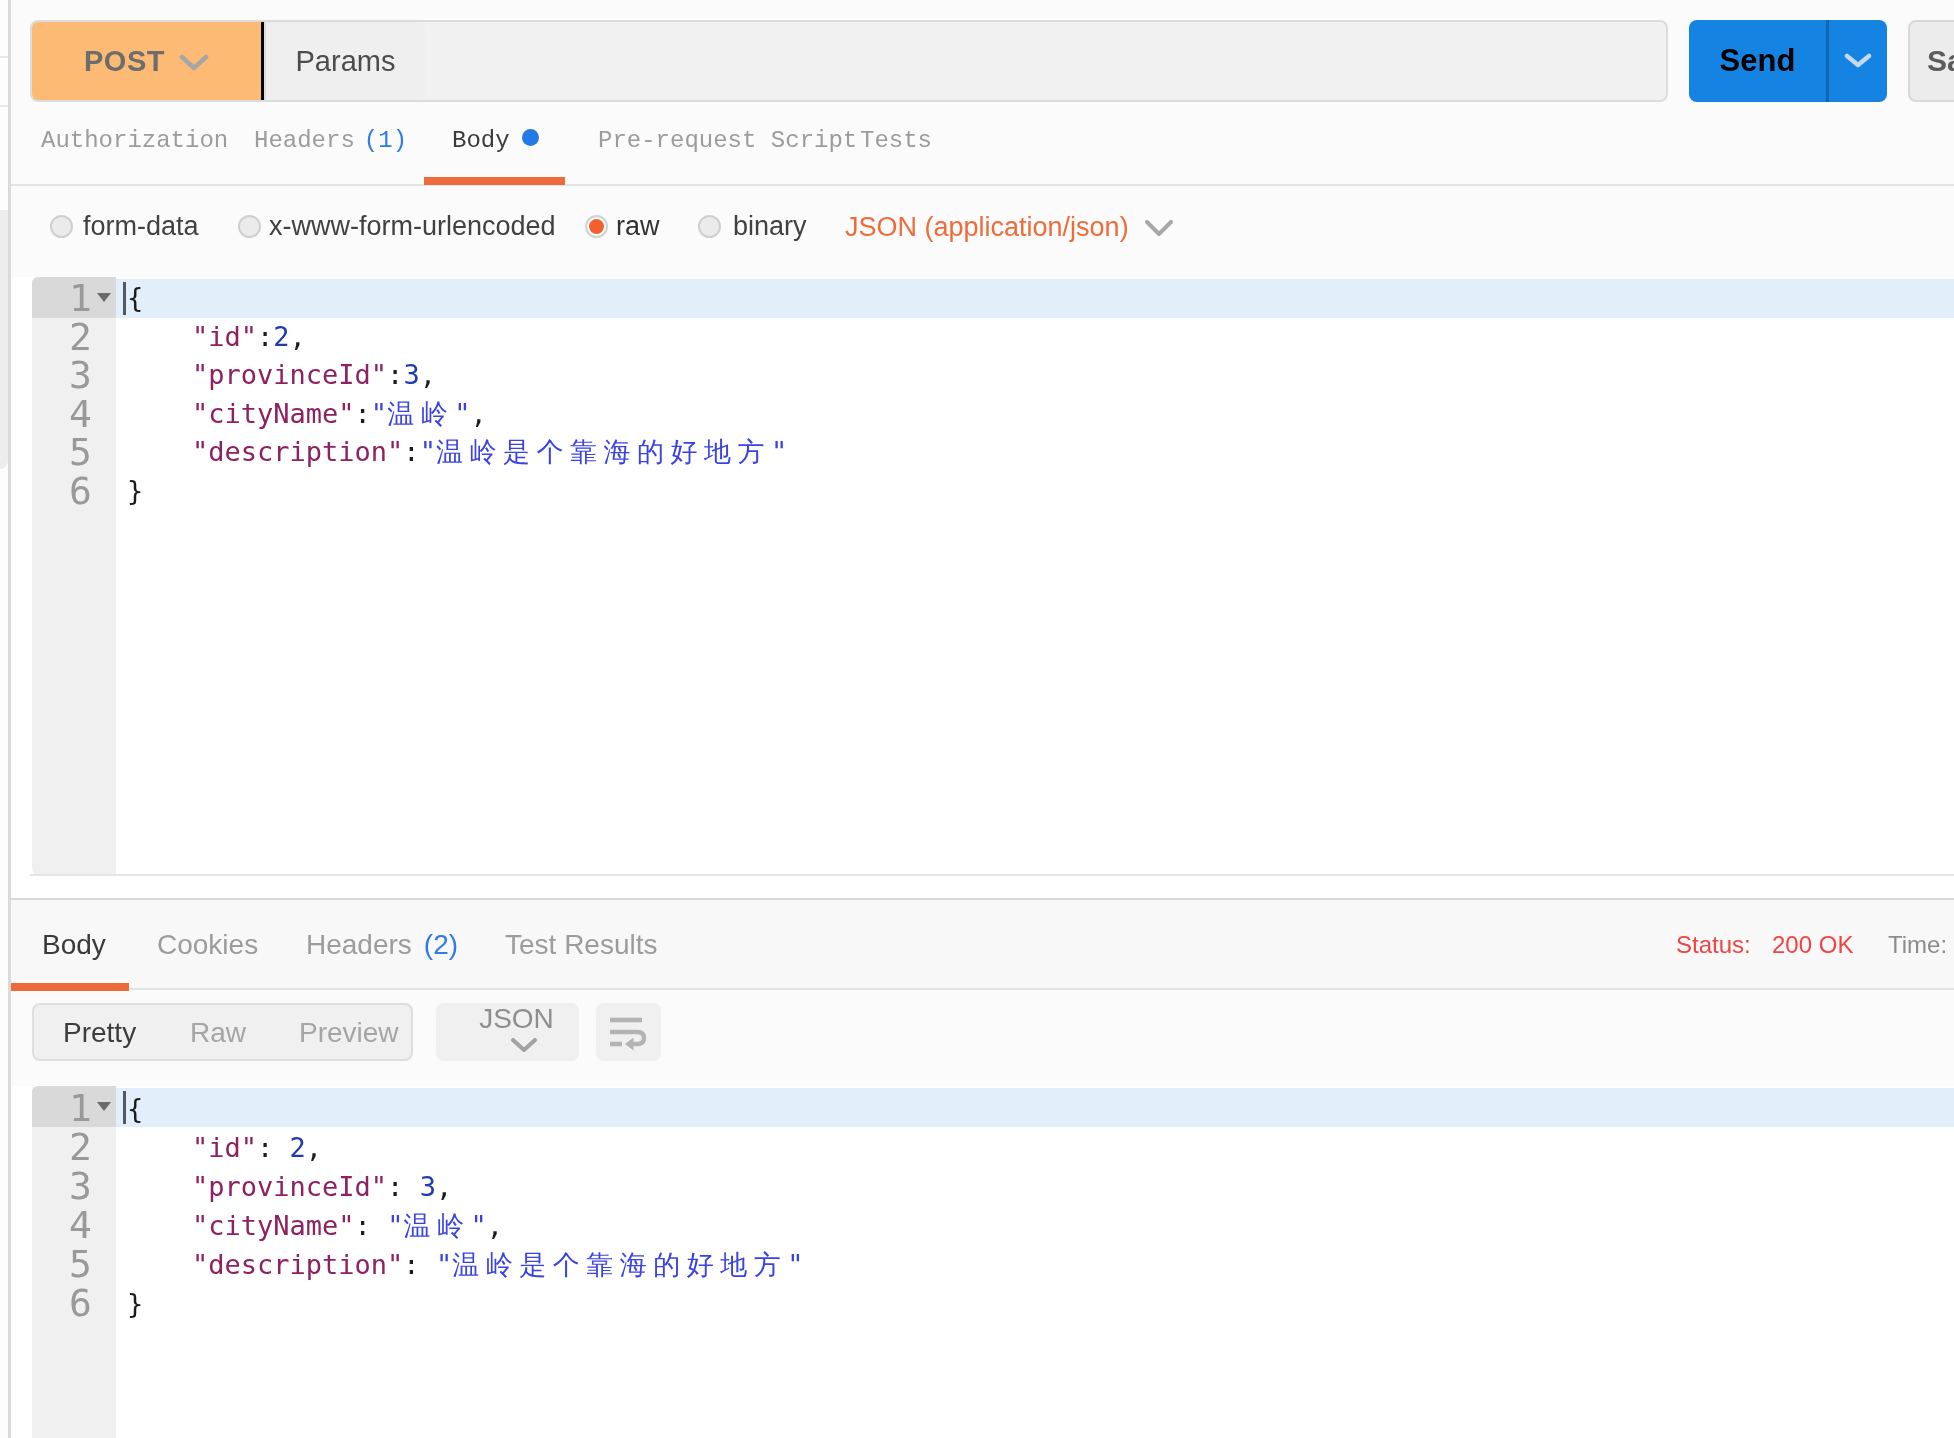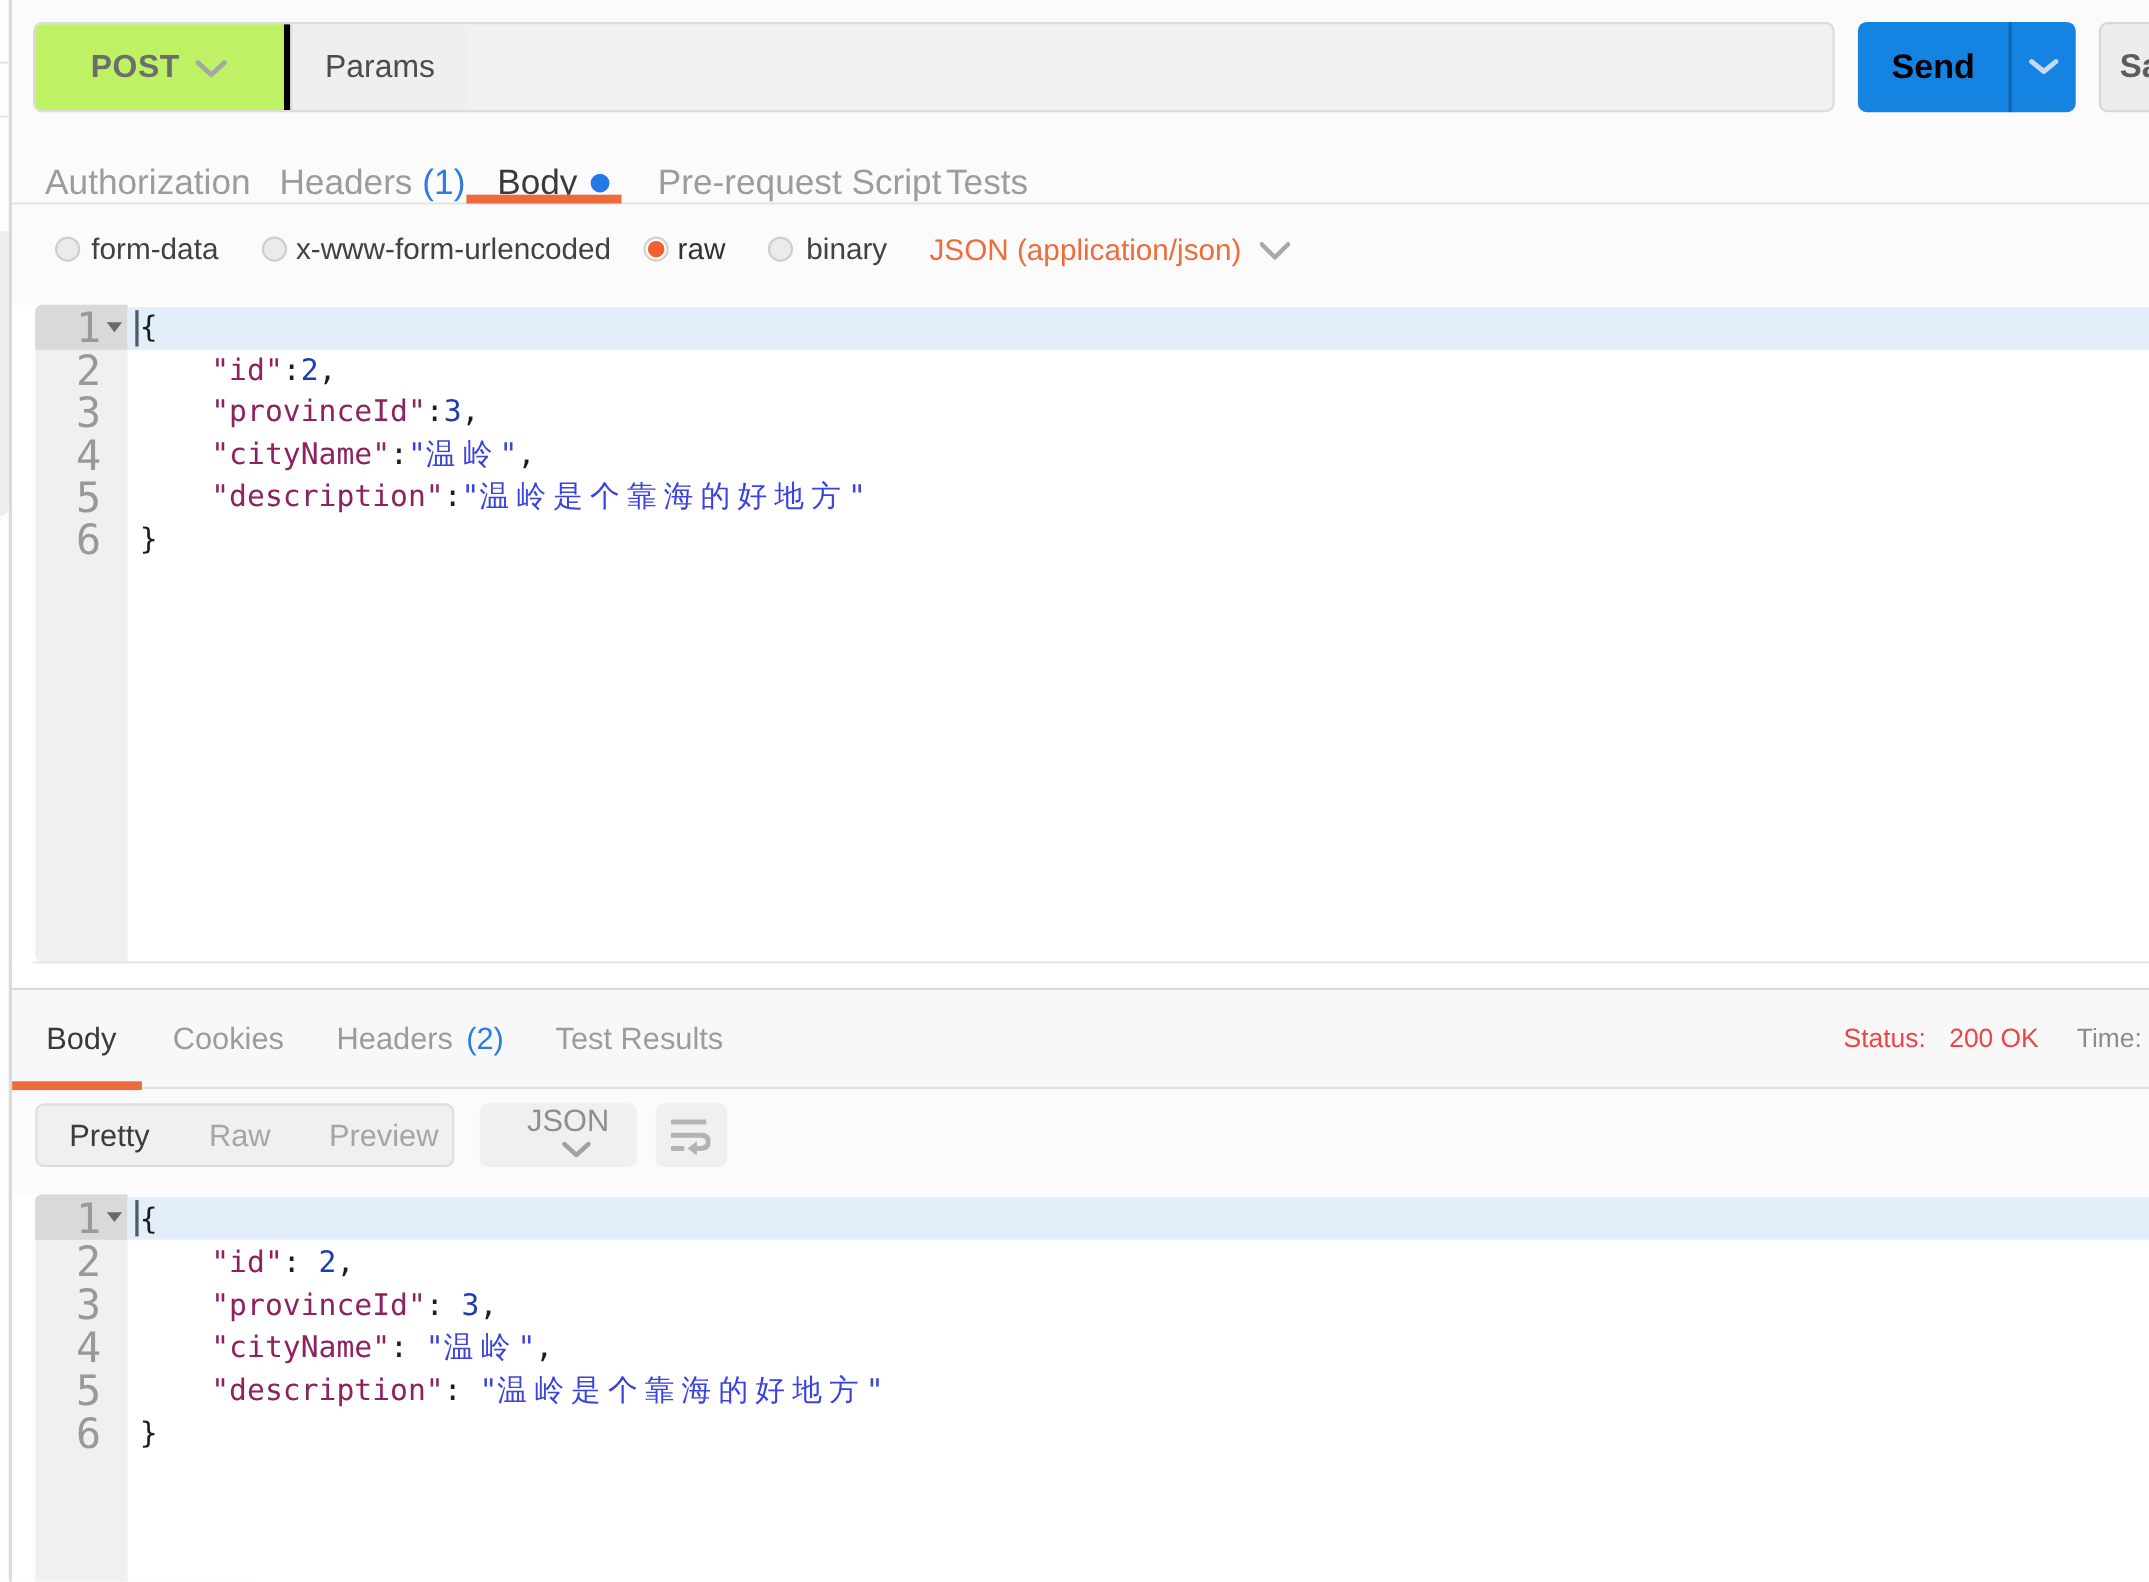--- a/index.html
+++ b/index.html
@@ -14,41 +14,41 @@
   #sidebar .sb-block { position: absolute; left: -6px; top: 210px; width: 14px; height: 259px; background: #ededed; border-radius: 0 0 8px 0; }
   #sidebar-border { left: 8px; top: 0; width: 3px; height: 1438px; background: #dadada; }
 
   
   #main { left: 11px; top: 0; width: 1943px; height: 1438px; background: #fbfbfb; }
   
 
   
   #url-builder { position: absolute; left: 19px; top: 20px; width: 1638px; height: 82px;
     border: 2px solid #dcdcdc; border-radius: 8px; display: flex; background: #f1f1f1; }
-  #method-select { width: 232px; background: #bef264; border-right: 6px solid #000000;
+  #method-select { width: 232px; background: #fdba74; border-right: 3px solid #000000;
     border-radius: 6px 0 0 6px; display: flex; align-items: center; justify-content: center; }
   #method-select .method-label { font-size: 29px; font-weight: 700; color: #6d6d6d; letter-spacing: 0.5px; }
   #method-select svg { margin-left: 14px; margin-top: 4px; }
   #url-input { flex: 1; display: flex; align-items: center; background: #f1f1f1; padding-left: 21px;
     font-size: 28px; color: #3c3c3c; }
   #params-btn { width: 161px; background: #efefef; border-left: 2px solid #dcdcdc;
     border-radius: 0 6px 6px 0; display: flex; align-items: center; justify-content: center;
     font-size: 29px; color: #4c4c4c; }
   #send-btn { position: absolute; left: 1678px; top: 20px; width: 198px; height: 82px;
     background: #1583e2; border-radius: 8px; display: flex; }
   #send-btn .send-main { width: 137px; display: flex; align-items: center; justify-content: center;
     color: #000000; font-size: 31px; font-weight: 700; }
   #send-btn .send-divider { width: 3px; background: rgba(13,62,112,0.42); margin: 0; }
   #send-btn .send-caret { flex: 1; display: flex; align-items: center; justify-content: center; }
   #save-btn { position: absolute; left: 1897px; top: 20px; width: 130px; height: 82px;
     background: #ececec; border: 2px solid #d8d8d8; border-radius: 8px;
     display: flex; align-items: center; font-size: 30px; font-weight: 700; color: #5c5c5c; padding-left: 17px; }
 
   
-  .rtab { position: absolute; top: 148px; height: 34px; line-height: 34px; font-size: 32px; color: #9c9c9c; white-space: nowrap; }
+  .rtab { position: absolute; top: 124px; height: 34px; line-height: 34px; font-size: 24px; color: #9c9c9c; white-space: nowrap; font-family: Liberation Mono, monospace; }
   #rtab-auth { left: 30px; }
   #rtab-headers { left: 243px; }
   #rtab-body { left: 441px; color: #3a3a3a; }
   #rtab-pre { left: 587px; }
   #rtab-tests { left: 849px; }
   .tab-count { color: #2d7be6; margin-left: 9px; }
   #rtab-body .body-dot { display: inline-block; width: 17px; height: 17px; border-radius: 50%;
     background: #2379e6; margin-left: 12px; position: relative; top: -1px; }
   #rtab-underline { position: absolute; left: 413px; top: 177px; width: 141px; height: 8px; background: #ef6a3b; z-index: 2; }
   #rtabs-border { position: absolute; left: 0px; top: 184px; width: 1943px; height: 2px; background: #e4e4e4; }

